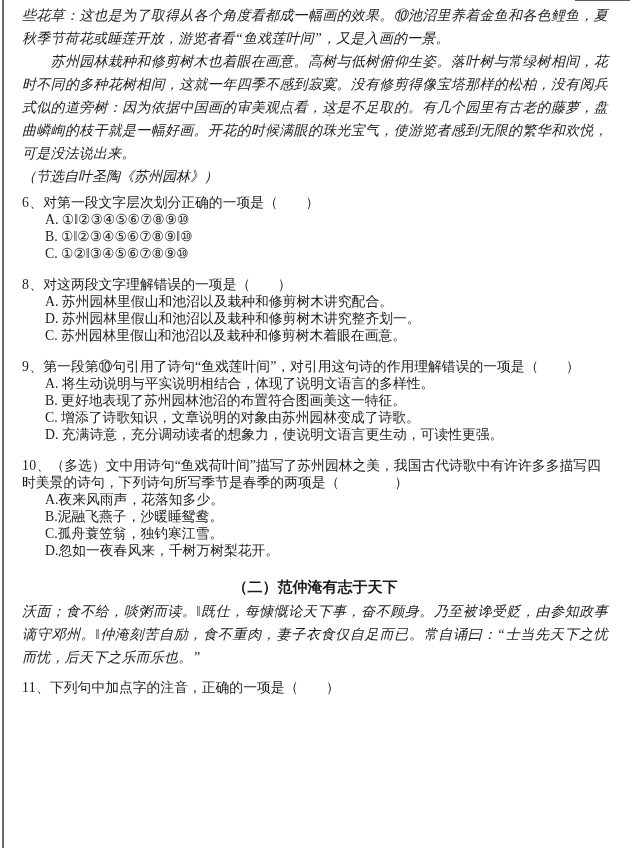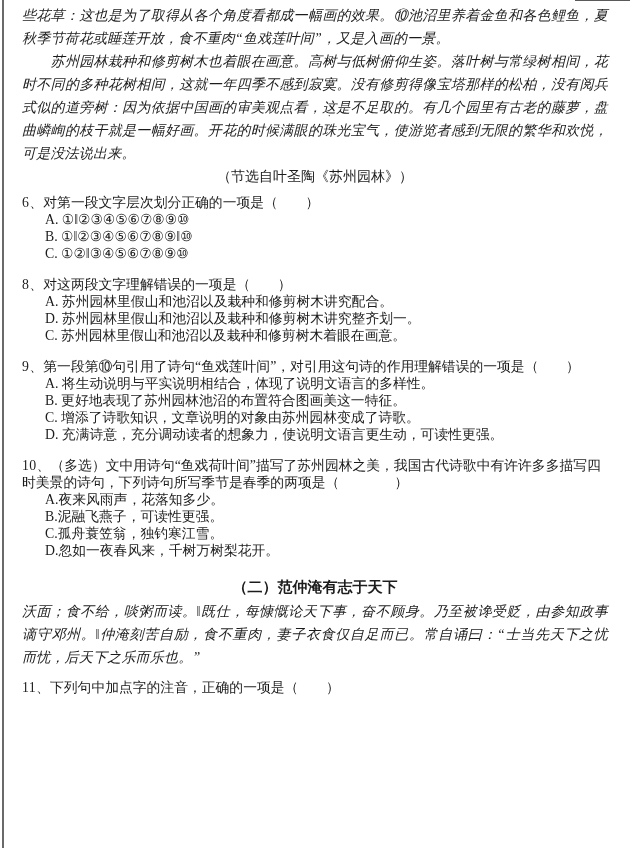--- a/index.html
+++ b/index.html
@@ -43,21 +43,22 @@
     transform: translateX(-50%);
     bottom: -0.62em;
     font-size: 0.75em;
     font-style: normal;
     line-height: 1;
   }
 
   .attribution {
     font-size: 14px;
     line-height: 23px;
-    text-align: center;
+    font-style: italic;
+    text-align: left;
   }
 
   .questions { margin-top: 6px; }
   .question { margin-bottom: 14px; }
   .q-stem {
     font-size: 13.8px;
     line-height: 17px;
   }
   .q-num { letter-spacing: 0.3px; }
   .option {
@@ -81,21 +82,21 @@
 </head>
 <body>
 
 <div class="page-border-left"></div>
 <div class="page-border-top"></div>
 
 <div class="content">
 
   <div>
     <div class="p-line">些花草：这也是为了取得从各个角度看都成一幅画的效果。⑩池沼里养着金鱼和各色鲤鱼，夏</div>
-    <div class="p-line lastline">秋季节荷花或睡莲开放，食不重肉“鱼戏莲叶间”，又是入画的一景。</div>
+    <div class="p-line lastline">秋季节荷花或睡莲开放，游览者看“鱼戏莲叶间”，又是入画的一景。</div>
     <div class="p-line">　　苏州园林栽种和修剪树木也着眼在画意。高树与低树俯仰生姿。落叶树与常绿树相间，花</div>
     <div class="p-line">时不同的多种花树相间，这就一年四季不感到寂寞。没有修剪得像宝塔那样的松柏，没有阅兵</div>
     <div class="p-line">
       <span>式似的道旁树：因为依据中国画的审美观点看，</span><span class="em-dot">这</span><span>是不足取的。有几个园里有古老的藤萝，盘</span>
     </div>
     <div class="p-line">曲嶙峋的枝干就是一幅好画。开花的时候满眼的珠光宝气，使游览者感到无限的繁华和欢悦，</div>
     <div class="p-line lastline">可是没法说出来。</div>
     <div class="attribution">（节选自叶圣陶《苏州园林》）</div>
   </div>
 
@@ -120,21 +121,21 @@
       <div class="q-stem"><span class="q-num">9、</span><span>第一段第⑩句引用了诗句“鱼戏莲叶间”，对引用这句诗的作用理解错误的一项是（　　）</span></div>
       <div class="option">A. 将生动说明与平实说明相结合，体现了说明文语言的多样性。</div>
       <div class="option">B. 更好地表现了苏州园林池沼的布置符合图画美这一特征。</div>
       <div class="option">C. 增添了诗歌知识，文章说明的对象由苏州园林变成了诗歌。</div>
       <div class="option">D. 充满诗意，充分调动读者的想象力，使说明文语言更生动，可读性更强。</div>
     </div>
 
     <div class="question">
       <div class="q-stem"><span class="q-num">10、</span><span>（多选）文中用诗句“鱼戏荷叶间”描写了苏州园林之美，我国古代诗歌中有许许多多描写四时美景的诗句，下列诗句所写季节是春季的两项是（　　　　）</span></div>
       <div class="option">A.夜来风雨声，花落知多少。</div>
-      <div class="option">B.泥融飞燕子，可读性更强。</div>
+      <div class="option">B.泥融飞燕子，沙暖睡鸳鸯。</div>
       <div class="option">C.孤舟蓑笠翁，独钓寒江雪。</div>
       <div class="option">D.忽如一夜春风来，千树万树梨花开。</div>
     </div>
   </div>
 
   <div>
     <div class="section-title">（二）范仲淹有志于天下</div>
     <div class="passage2">
       <div class="p-line">沃面；食不给，啖粥而读。‖既仕，每慷慨论天下事，奋不顾身。乃至被谗受贬，由参知政事</div>
       <div class="p-line">谪守邓州。‖仲淹刻苦自励，食不重肉，妻子衣食仅自足而已。常自诵曰：“士当先天下之忧</div>

